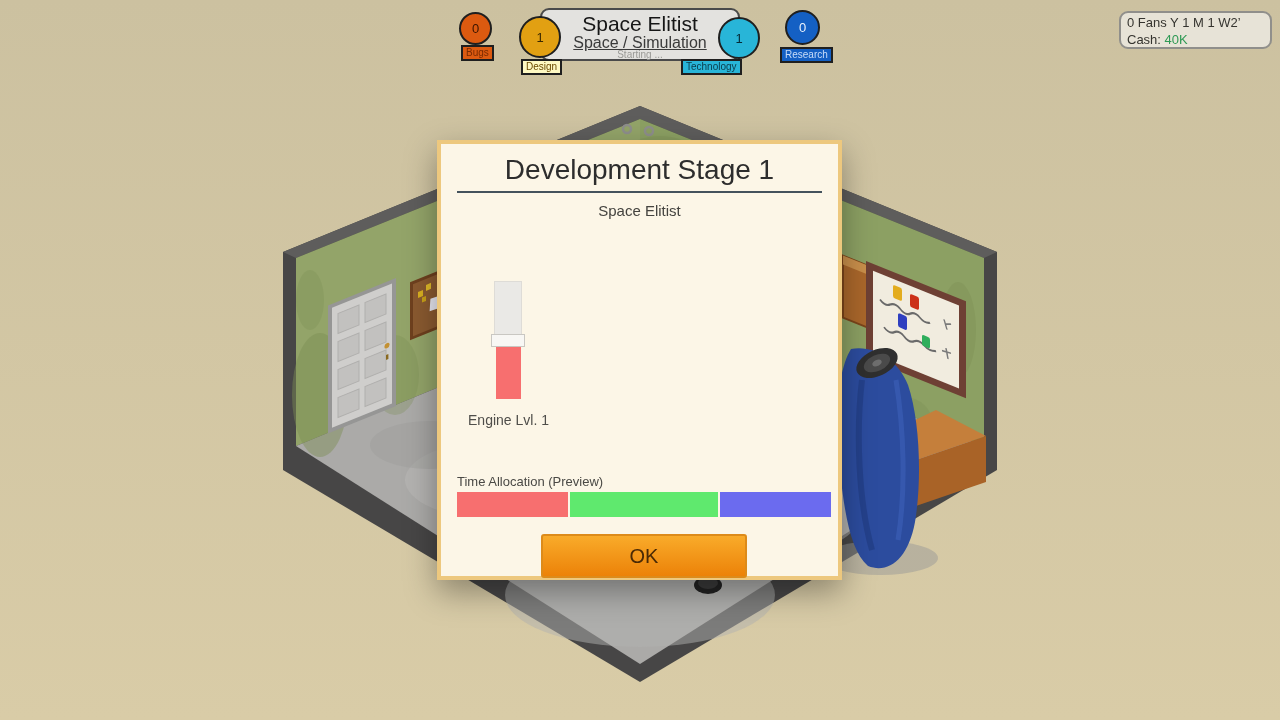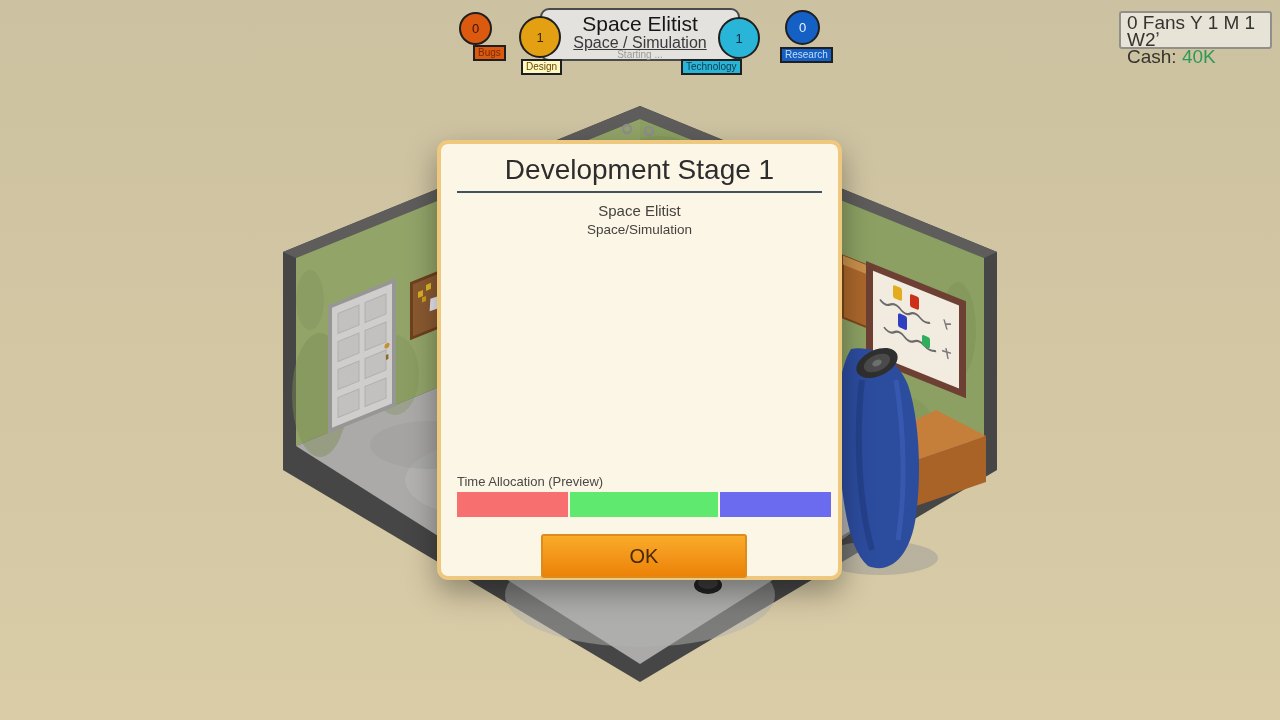--- a/index.html
+++ b/index.html
@@ -22,38 +22,38 @@
   .badge-circle{
     position:absolute;z-index:3;border:2px solid #1F1F1F;border-radius:50%;
     display:flex;align-items:center;justify-content:center;
     font-size:13px;box-sizing:border-box;
   }
   .badge-label{
     position:absolute;z-index:3;border:2px solid #1F1F1F;
     font-size:10px;line-height:12px;padding:0 3px;white-space:nowrap;
   }
   #bugs-circle{left:459px;top:12px;width:33px;height:33px;background:#DC5A10;color:#3A1400;}
-  #bugs-label{left:461px;top:45px;background:#DC5A10;color:#7A2A00;margin-left:12px;}
+  #bugs-label{left:461px;top:45px;background:#DC5A10;color:#7A2A00;}
   #design-circle{left:519px;top:16px;width:42px;height:42px;background:#E2A012;color:#3A2800;}
   #design-label{left:521px;top:59px;background:#fef9c3;color:#6B4A00;}
   #technology-circle{left:718px;top:17px;width:42px;height:42px;background:#28B5D8;color:#062A36;}
   #technology-label{left:681px;top:59px;background:#28B5D8;color:#0A3A4A;}
   #research-circle{left:785px;top:10px;width:35px;height:35px;background:#1460C4;color:#EAF2FC;}
   #research-label{left:780px;top:47px;background:#1460C4;color:#C8DCF8;text-align:center;}
   
   .hud{
     position:absolute;left:1119px;top:11px;width:153px;height:38px;z-index:2;
-    background:#E7E3D7;border:2px solid #908F8B;border-radius:3px;
-    box-sizing:border-box;padding:1px 6px;font-size:19px;color:#35342F;line-height:17px;
+    background:#E7E3D7;border:2px solid #908F8B;border-radius:9px;
+    box-sizing:border-box;padding:1px 6px;font-size:13px;color:#35342F;line-height:17px;
   }
   .hud .cash-value{color:#2F9A55;}
   
   .dialog{
     position:absolute;left:437px;top:140px;width:405px;height:440px;z-index:3;
-    background:#FCF6E7;border:4px solid #EDC87E;box-sizing:border-box;border-radius:11px;
+    background:#FCF6E7;border:4px solid #EDC87E;box-sizing:border-box;border-radius:0;
     box-shadow:0 12px 30px rgba(0,0,0,.35);
   }
   .dlg-title{margin-top:10px;text-align:center;font-size:28px;color:#2D2D2D;}
   .dlg-rule{margin:5px 16px 0 16px;border-top:2px solid #44525C;}
   .dlg-game{margin-top:9px;text-align:center;font-size:15px;color:#44433F;}
   .dlg-genre{margin-top:3px;text-align:center;font-size:13.5px;color:#44433F;}
   .sliders-row{position:absolute;left:0;top:137px;width:100%;display:flex;}
   .slider-col{width:135px;}
   .slider{position:relative;width:36px;height:118px;margin:0 auto;}
   .slider .track{position:absolute;left:3px;top:0;width:28px;background:#EAE9E6;border:1px solid #DEDCD7;box-sizing:border-box;}
@@ -210,23 +210,30 @@
   <div>
     <span>Cash:</span>
     <span class="cash-value">40K</span>
   </div>
 </div>
 
 <div class="dialog">
   <div class="dlg-title">Development Stage 1</div>
   <div class="dlg-rule"></div>
   <div class="dlg-game">Space Elitist</div>
-  <div class="dlg-genre">Space/Simulation</div>
 
   <div class="sliders-row">
+    <div class="slider-col">
+      <div class="slider">
+        <div class="track" style="height: 56%;"></div>
+        <div class="fill" style="height: 44%; background: rgb(247, 111, 111);"></div>
+        <div class="handle" style="bottom: 44%;"></div>
+      </div>
+      <div class="slider-label">Engine Lvl. 1</div>
+    </div>
   </div>
 
   <div class="ta-label">Time Allocation (Preview)</div>
   <div class="ta-bar">
       <div class="seg" style="flex: 30 0 0px; background: rgb(247, 111, 111);"></div>
       <div class="seg" style="flex: 40 0 0px; background: rgb(95, 233, 110);"></div>
       <div class="seg" style="flex: 30 0 0px; background: rgb(107, 107, 239);"></div>
     </div>
 
   <div class="ok-btn">OK</div>

